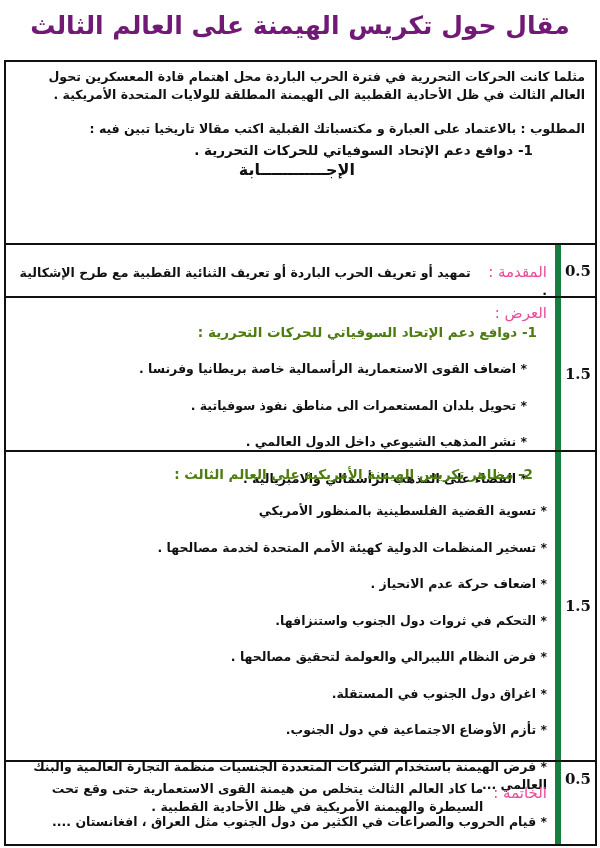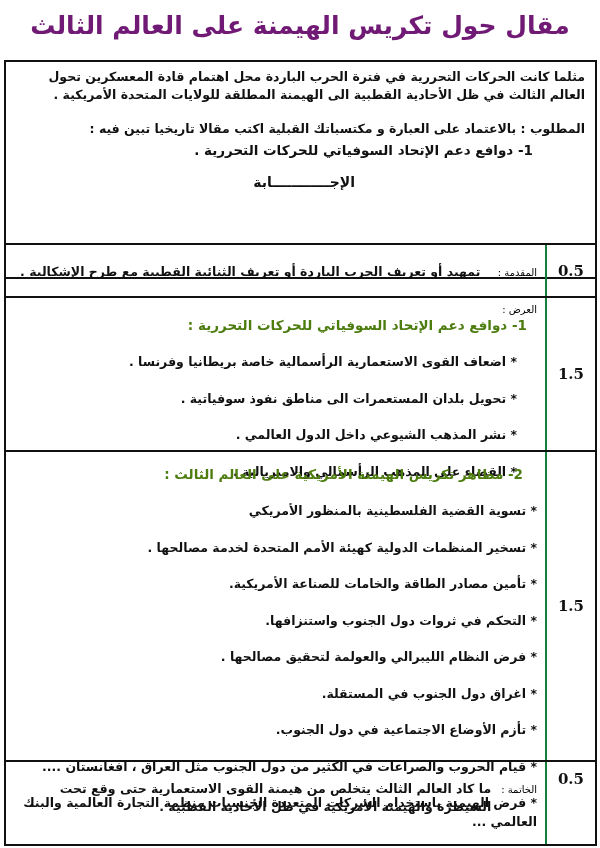--- a/index.html
+++ b/index.html
@@ -9,39 +9,39 @@
   }
   .title {
     position: absolute; top: 6px; left: 0; width: 600px; text-align: center;
     font-size: 25px; font-weight: bold; color: #701a75; direction: rtl;
     line-height: 40px;
   }
   .box {
     position: absolute; left: 4px; width: 593px; border: 2px solid #111;
     box-sizing: border-box; direction: rtl;
   }
-  .question { top: 60px; height: 219px; padding: 6px 10px 0 10px; }
+  .question { top: 60px; height: 185px; padding: 6px 10px 0 10px; }
   .q-intro { font-size: 12.5px; font-weight: bold; line-height: 18px; text-align: right; }
   .q-task { margin-top: 16px; font-size: 12.5px; font-weight: bold; line-height: 18px; }
   .q-items { margin: 2px 52px 0 0; padding: 0; list-style: none; }
   .q-items li { font-size: 13.5px; font-weight: bold; line-height: 20px; }
-  .answer-label { margin-top: 14px; margin-right: 230px; font-size: 14px; font-weight: bold; }
+  .answer-label { margin-right: 230px; font-size: 16px; font-weight: bold; }
 
   .row { position: absolute; left: 4px; width: 593px; box-sizing: border-box;
          border: 2px solid #111; border-top: none; direction: rtl; display: flex; }
-  .row .score { width: 50px; border-left: 2px solid #15803d; box-sizing: border-box;
+  .row .score { width: 40px; border-left: 6px solid #15803d; box-sizing: border-box;
                 font-family: "DejaVu Serif", serif; font-weight: bold; font-size: 15px;
                 display: flex; justify-content: center; align-items: center; direction: ltr; text-align: right; }
   .row .content { flex: 1; padding: 6px 8px; box-sizing: border-box; }
   .row1 { top: 243px; height: 55px; border-top: 2px solid #111; }
   .row2 { top: 298px; height: 154px; }
   .row3 { top: 452px; height: 310px; }
   .row4 { top: 762px; height: 84px; }
   .row4 .score { align-items: flex-start; padding-top: 8px; }
-  .label-blue { color: #000000; font-weight: normal; font-size: 10px; }
+  .label-blue { color: #ec4899; font-weight: normal; font-size: 15px; }
   .line { font-size: 12.5px; font-weight: bold; line-height: 18px; }
   .intro-line { margin-top: 12px; }
   .sub-heading { color: #4d7c0f; font-size: 13.5px; font-weight: bold; line-height: 20px; margin-right: 10px; }
   .bullets { list-style: none; margin: 0; padding: 0; }
   .bullets li { font-size: 12.5px; font-weight: bold; line-height: 18.5px; margin-top: 18px; }
   .row2 .bullets { margin-right: 20px; }
   .row3 .content { padding-top: 12px; }
   .row3 .sub-heading { margin-right: 14px; }
   .conclusion { display: flex; margin-top: 12px; }
   .conclusion .label-blue { white-space: nowrap; margin-left: 10px; margin-top: 4px; }
@@ -85,27 +85,27 @@
   </div>
 </div>
 
 <div class="row row3">
   <div class="score">1.5</div>
   <div class="content">
     <div class="sub-heading">2- مظاهر تكريس الهيمنة الأمريكية على العالم الثالث :</div>
     <ul class="bullets">
       <li>* تسوية القضية الفلسطينية بالمنظور الأمريكي</li>
       <li>* تسخير المنظمات الدولية كهيئة الأمم المتحدة لخدمة مصالحها .</li>
-      <li>* تأمين مصادر الطاقة والخامات للصناعة الأمريكية.</li>
+      <li>* اضعاف حركة عدم الانحياز  .</li>
       <li>* التحكم في ثروات دول الجنوب واستنزافها.</li>
       <li>* فرض النظام الليبرالي والعولمة لتحقيق مصالحها .</li>
       <li>* اغراق دول الجنوب في المستقلة.</li>
       <li>* تأزم الأوضاع الاجتماعية في دول الجنوب.</li>
+      <li>* فرض الهيمنة باستخدام الشركات المتعددة الجنسيات منظمة التجارة العالمية والبنك العالمي ...</li>
       <li>* قيام الحروب والصراعات في الكثير من دول الجنوب مثل العراق ، افغانستان ....</li>
-      <li>* فرض الهيمنة باستخدام الشركات المتعددة الجنسيات منظمة التجارة العالمية والبنك العالمي ...</li>
     </ul>
   </div>
 </div>
 
 <div class="row row4">
   <div class="score">0.5</div>
   <div class="content">
     <div class="conclusion">
       <span class="label-blue">الخاتمة :</span>
       <span class="line">ما كاد العالم الثالث يتخلص من هيمنة القوى الاستعمارية حتى وقع تحت السيطرة والهيمنة الأمريكية في ظل الأحادية القطبية .</span>

